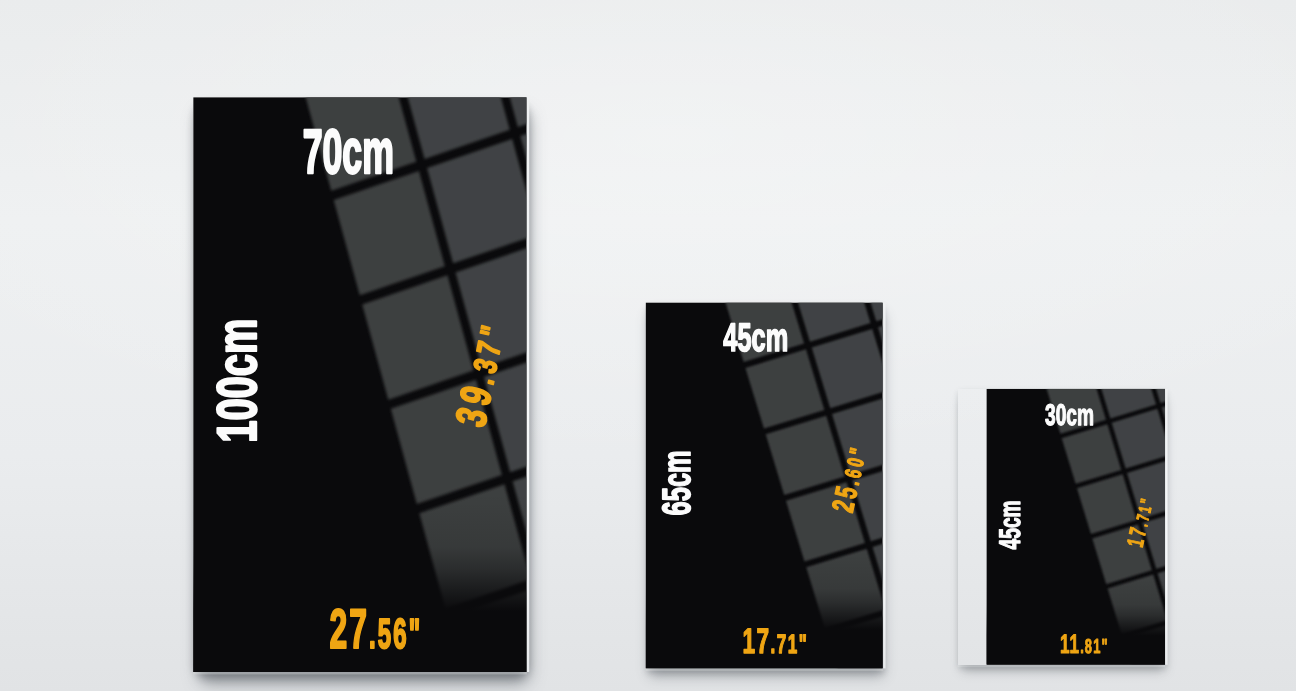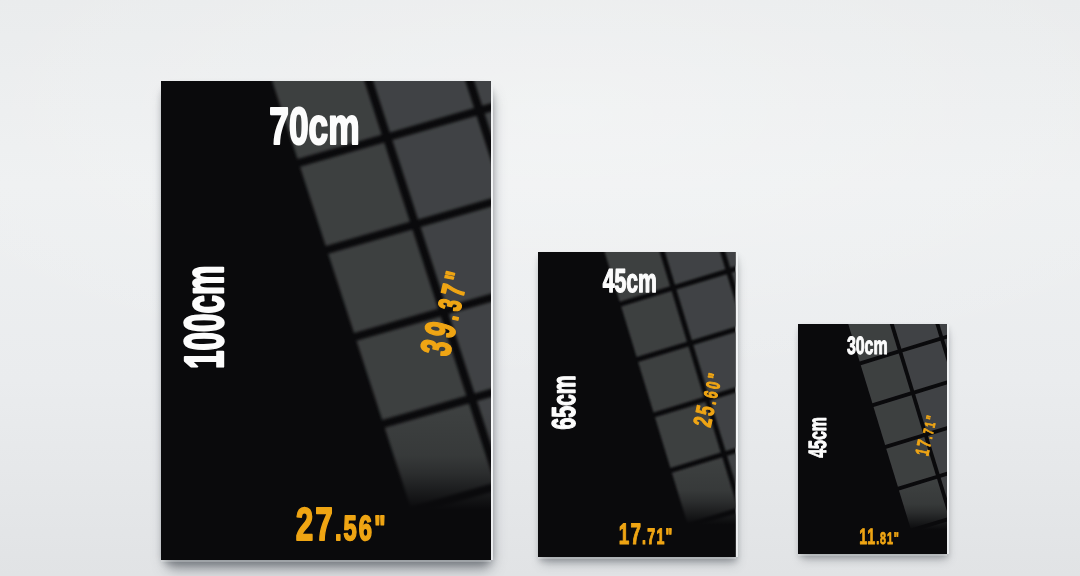--- a/index.html
+++ b/index.html
@@ -15,21 +15,21 @@
   .p2 { box-shadow: 2px 7px 9px -2px rgba(70,76,83,0.40), 1px 3px 5px rgba(70,76,83,0.22); }
   .poster::after { content:""; position:absolute; top:0; right:-2px; width:2px; height:100%;
              background:linear-gradient(180deg,#eff1f2,#f8fafb 70%,#e8eaec); }
   .poster::before { content:""; position:absolute; left:0; bottom:-2px; width:100%; height:2px;
              background:rgba(235,239,240,0.30); }
   .poster svg { display:block; filter:opacity(0.999); }
 </style>
 </head>
 <body>
 
-  <div class="poster p0" style="left:161px;top:81px;width:330px;height:479px;border-radius:10px;">
+  <div class="poster p0" style="left:161px;top:81px;width:278px;height:479px;border-radius:10px;">
   <svg width="100%" height="100%" viewBox="0 0 311 479" preserveAspectRatio="none">
     <defs>
       <clipPath id="clip0">
           <rect x="0" y="0" width="311" height="479"></rect>
         </clipPath>
       <filter id="soft0" x="-5%" y="-5%" width="110%" height="110%">
           <feGaussianBlur stdDeviation="1.4"></feGaussianBlur>
         </filter>
       <linearGradient id="fade0" x1="0" y1="0" x2="0" y2="1">
         <stop offset="0" stop-color="#0a0a0c" stop-opacity="0"></stop>
@@ -181,21 +181,21 @@
         <text x="0" y="13.8" text-anchor="middle" font-family="Liberation Sans, sans-serif" font-weight="bold" text-rendering="geometricPrecision" letter-spacing="6.5"><tspan font-size="40.0">25</tspan><tspan font-size="30">.60"</tspan></text>
       </g>
     </g>
 
     <g style="opacity:0.99" transform="translate(170.2,459.2) scale(0.64,1)" fill="#f2a714" stroke="#f2a714" stroke-width="1.8" stroke-linejoin="round" paint-order="stroke">
       <text x="0" y="0" text-anchor="middle" font-family="Liberation Sans, sans-serif" font-weight="bold" text-rendering="geometricPrecision" letter-spacing="3.0"><tspan font-size="46.5">17</tspan><tspan font-size="35">.71"</tspan></text>
     </g>
   </svg>
   </div>
 
-  <div class="poster p2" style="left:798px;top:324px;width:149px;height:230px;">
+  <div class="poster p2" style="left:798px;top:324px;width:149px;height:230px;padding-left:24px;">
   <svg width="100%" height="100%" viewBox="0 0 311 479" preserveAspectRatio="none">
     <defs>
       <clipPath id="clip2">
           <rect x="0" y="0" width="311" height="479"></rect>
         </clipPath>
       <filter id="soft2" x="-5%" y="-5%" width="110%" height="110%">
           <feGaussianBlur stdDeviation="1.4"></feGaussianBlur>
         </filter>
       <linearGradient id="fade2" x1="0" y1="0" x2="0" y2="1">
         <stop offset="0" stop-color="#0a0a0c" stop-opacity="0"></stop>

